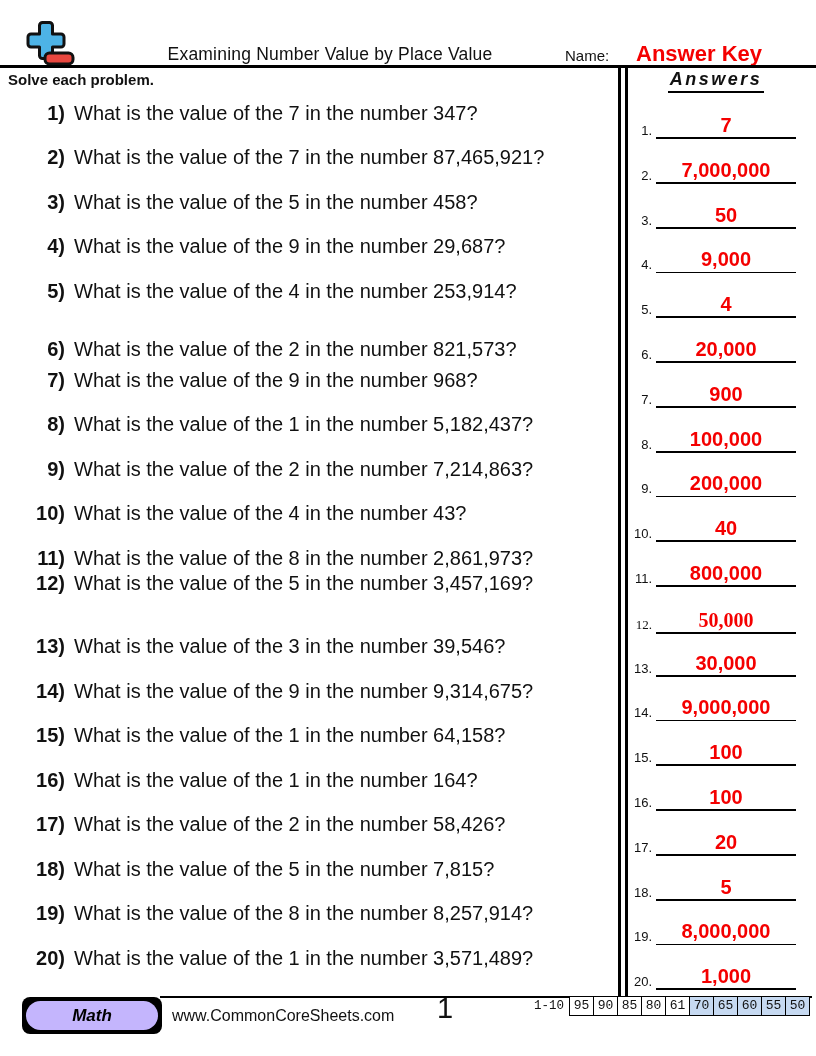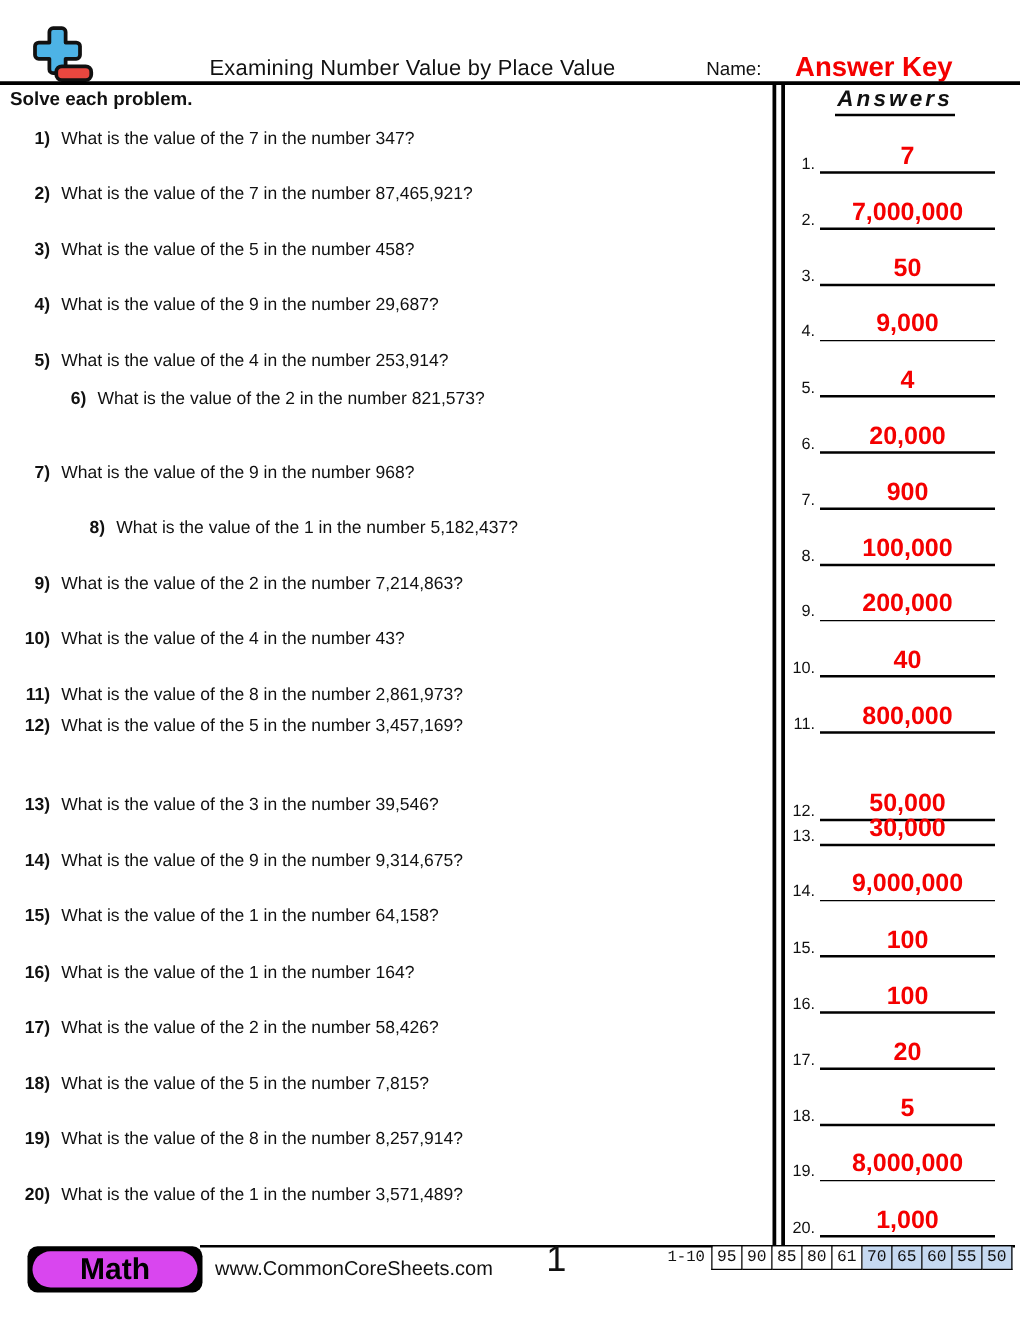--- a/index.html
+++ b/index.html
@@ -22,41 +22,41 @@
     font-size:17.5px;letter-spacing:0.2px;
   }
   .name-label{position:absolute;left:565px;top:47px;font-size:15px;}
   .answer-key{
     position:absolute;left:612px;top:41px;width:150px;text-align:right;
     font-size:22px;font-weight:bold;color:var(--red);
   }
   .header-rule{position:absolute;left:0;top:65px;width:816px;height:3px;background:#000;}
   .instructions{position:absolute;left:8px;top:71px;font-size:15px;font-weight:bold;}
   
-  .q-row{position:absolute;left:0;width:612px;height:20px;font-size:14px;white-space:nowrap;}
+  .q-row{position:absolute;left:0;width:612px;height:20px;font-size:20px;white-space:nowrap;padding-left:25px;}
   .q-num{display:inline-block;width:40px;text-align:right;font-weight:bold;margin-right:9px;}
   
   .vline{position:absolute;top:66px;width:2.5px;height:930px;background:#000;}
   .vline.first{left:618px;}
   .vline.second{left:625px;}
   .answers-heading{position:absolute;left:632px;top:69px;width:168px;text-align:center;font-size:18px;font-weight:bold;}
   .answers-heading span{display:inline-block;border-bottom:2.5px solid #000;letter-spacing:2.5px;padding:0 2px 1px 2px;font-style:italic;}
   .a-row{position:absolute;left:630px;width:168px;height:32px;}
   .a-num{position:absolute;left:-4px;bottom:1px;width:26px;text-align:right;font-size:13px;}
   .a-line{position:absolute;left:26px;bottom:0;width:140px;height:1.8px;background:#000;}
   .a-val{
     position:absolute;left:26px;bottom:4px;width:140px;text-align:center;
     font-size:20px;font-weight:bold;color:var(--red);line-height:1;white-space:nowrap;
   }
   
   .footer-rule{position:absolute;left:160px;top:996px;width:652px;height:2px;background:#000;}
   .math-badge{position:absolute;left:22px;top:997px;width:140px;height:37px;background:#000;border-radius:8px;}
   .math-badge-inner{
-    position:absolute;left:4px;top:4px;right:4px;bottom:4px;background:#d946ef;border-radius:15px;
-    display:flex;align-items:center;justify-content:center;font-size:24px;font-weight:bold;color:#000;
+    position:absolute;left:4px;top:4px;right:4px;bottom:4px;background:#c4b5fd;border-radius:15px;
+    display:flex;align-items:center;justify-content:center;font-size:17px;font-weight:bold;color:#000;font-style:italic;
   }
   .website{position:absolute;left:172px;top:1007px;font-size:16px;}
   .page-number{position:absolute;left:410px;top:992px;width:70px;text-align:center;font-size:29px;}
   .score-table-wrap{position:absolute;left:528px;top:996px;}
   .score-table{border-collapse:collapse;font-family:Liberation Mono, monospace;}
   .score-table td{padding:0;}
   .score-label{
     width:36px;text-align:right;padding-right:5px !important;font-size:12.5px;border:none;
   }
   .score-cell{
@@ -96,29 +96,29 @@
   </div>
 
   <div class="q-row" style="top: 235.35px;">
     <span class="q-num">4)</span><span class="q-text">What is the value of the 9 in the number 29,687?</span>
   </div>
 
   <div class="q-row" style="top: 279.8px;">
     <span class="q-num">5)</span><span class="q-text">What is the value of the 4 in the number 253,914?</span>
   </div>
 
-  <div class="q-row" style="top: 310px; margin-left: 29px;">
+  <div class="q-row" style="top: 338px;">
     <span class="q-num">6)</span><span class="q-text">What is the value of the 2 in the number 821,573?</span>
   </div>
 
   <div class="q-row" style="top: 368.7px;">
     <span class="q-num">7)</span><span class="q-text">What is the value of the 9 in the number 968?</span>
   </div>
 
-  <div class="q-row" style="top: 413.15px; margin-left: 44px;">
+  <div class="q-row" style="top: 413.15px;">
     <span class="q-num">8)</span><span class="q-text">What is the value of the 1 in the number 5,182,437?</span>
   </div>
 
   <div class="q-row" style="top: 457.6px;">
     <span class="q-num">9)</span><span class="q-text">What is the value of the 2 in the number 7,214,863?</span>
   </div>
 
   <div class="q-row" style="top: 502.05px;">
     <span class="q-num">10)</span><span class="q-text">What is the value of the 4 in the number 43?</span>
   </div>
@@ -229,21 +229,21 @@
     <span class="a-val">40</span>
     <span class="a-line"></span>
   </div>
 
   <div class="a-row" style="top: 555px;">
     <span class="a-num">11.</span>
     <span class="a-val">800,000</span>
     <span class="a-line"></span>
   </div>
 
-  <div class="a-row" style="top: 625px;">
+  <div class="a-row" style="top: 602px; font-family: Liberation Serif, serif;">
     <span class="a-num">12.</span>
     <span class="a-val">50,000</span>
     <span class="a-line"></span>
   </div>
 
   <div class="a-row" style="top: 644.6px;">
     <span class="a-num">13.</span>
     <span class="a-val">30,000</span>
     <span class="a-line"></span>
   </div>

